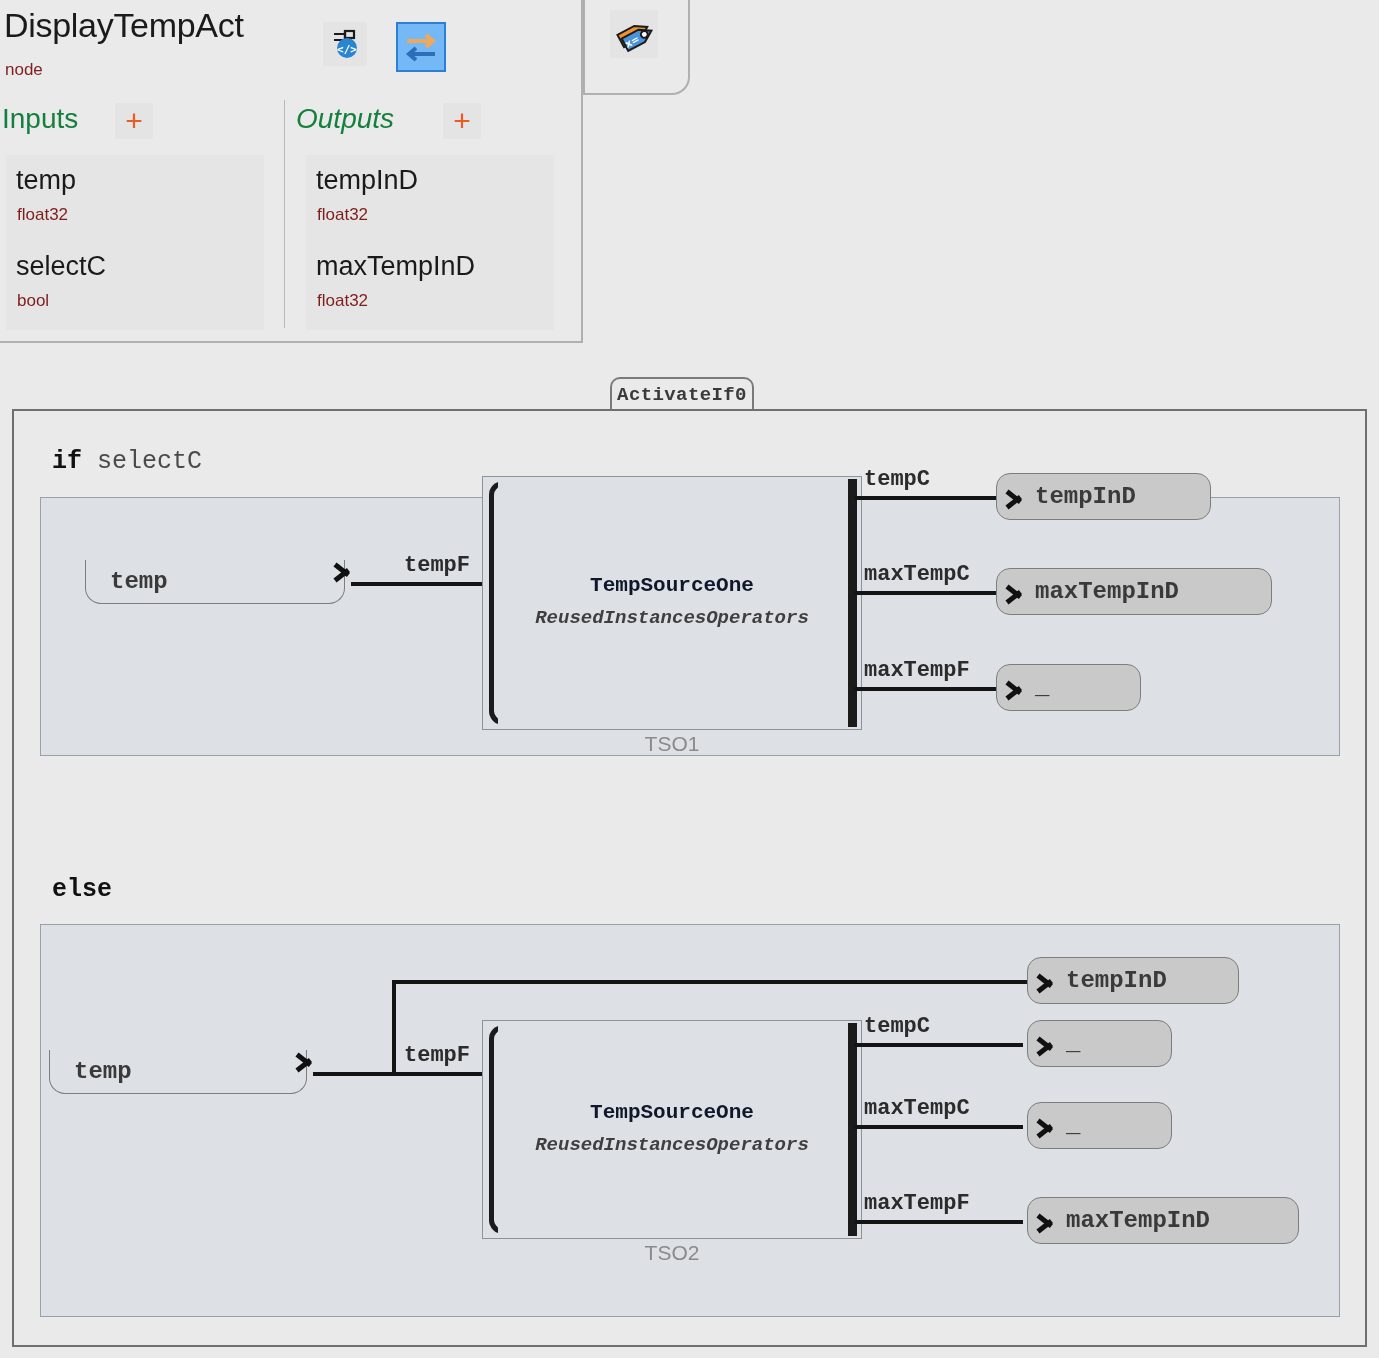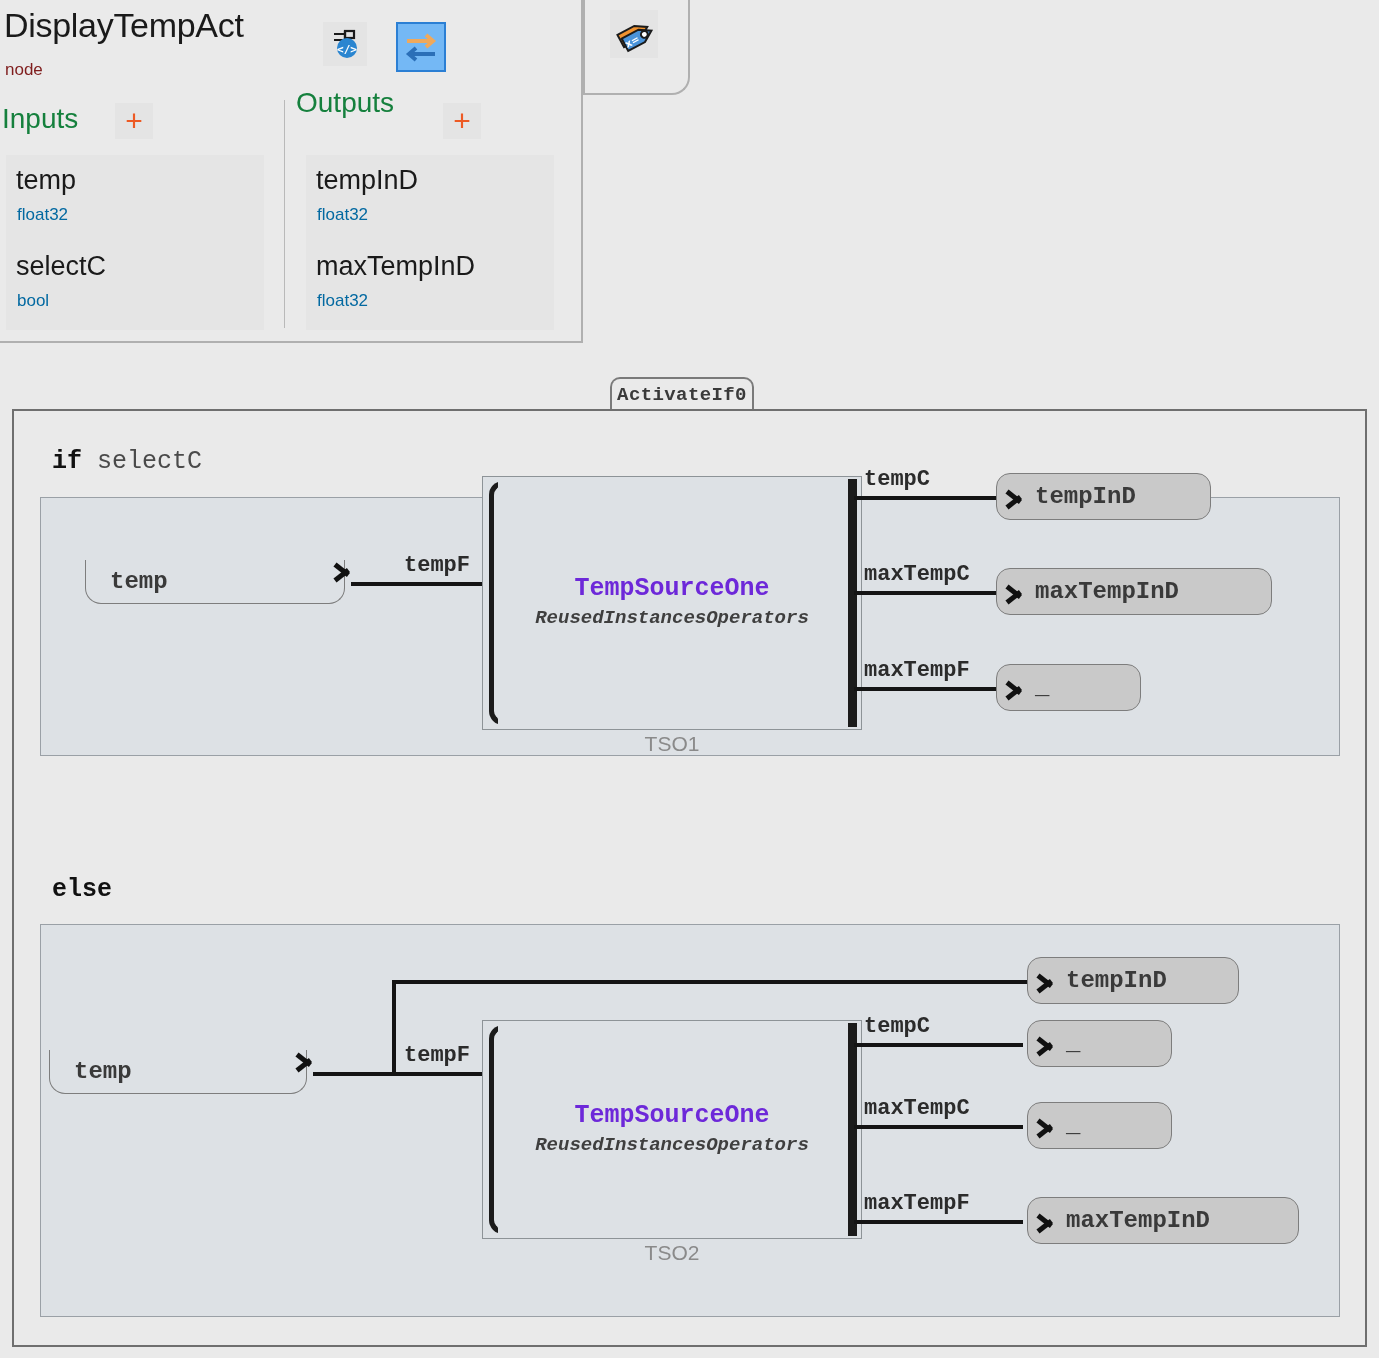--- a/index.html
+++ b/index.html
@@ -67,37 +67,37 @@
   .col-plus {
     position: absolute;
     font-size: 30px; color: #ed5a24;
     background: #e4e4e4;
     width: 38px; height: 36px;
     display: flex; align-items: center; justify-content: center;
     line-height: 1;
   }
   #inputs-head  { left: 2px;   top: 103px; }
   #inputs-plus  { left: 115px; top: 103px; }
-  #outputs-head { left: 296px; top: 87px; }
+  #outputs-head { left: 296px; top: 103px; font-style: italic; }
   #outputs-plus { left: 443px; top: 103px; }
 
   #col-divider {
     position: absolute; left: 284px; top: 100px;
     width: 1px; height: 228px; background: #b9b9b9;
   }
 
   .var-col {
     position: absolute;
     background: #e5e5e5;
   }
   #in-col  { left: 6px;   top: 155px; width: 258px; height: 175px; }
   #out-col { left: 306px; top: 155px; width: 248px; height: 175px; }
 
   .var-name { position: absolute; font-size: 27px; color: #1a1a1a; white-space: nowrap; }
-  .var-type { position: absolute; font-size: 17px; color: #0369a1; white-space: nowrap; }
+  .var-type { position: absolute; font-size: 17px; color: #7f1d1d; white-space: nowrap; }
 
   
   #diagram-tab {
     position: absolute;
     left: 610px; top: 377px;
     width: 144px; height: 34px;
     background: #eaeaea;
     border: 2px solid #7a7a7a;
     border-bottom: none;
     border-top-left-radius: 10px;
@@ -161,21 +161,21 @@
   }
   .op-right-bar {
     position: absolute; right: 4px; top: 2px; bottom: 2px;
     width: 9px; background: #1b1b1b;
   }
   .op-name {
     position: absolute; left: 0; right: 0;
     text-align: center;
     font-family: "Liberation Mono", monospace;
     font-weight: bold;
-    font-size: 25px; color: #6d28d9;
+    font-size: 21px; color: #0f172a;
     white-space: nowrap;
   }
   .op-sub {
     position: absolute; left: 0; right: 0;
     text-align: center;
     font-family: "Liberation Mono", monospace;
     font-weight: bold; font-style: italic;
     font-size: 19px; color: #3f3f3f;
     white-space: nowrap;
   }

